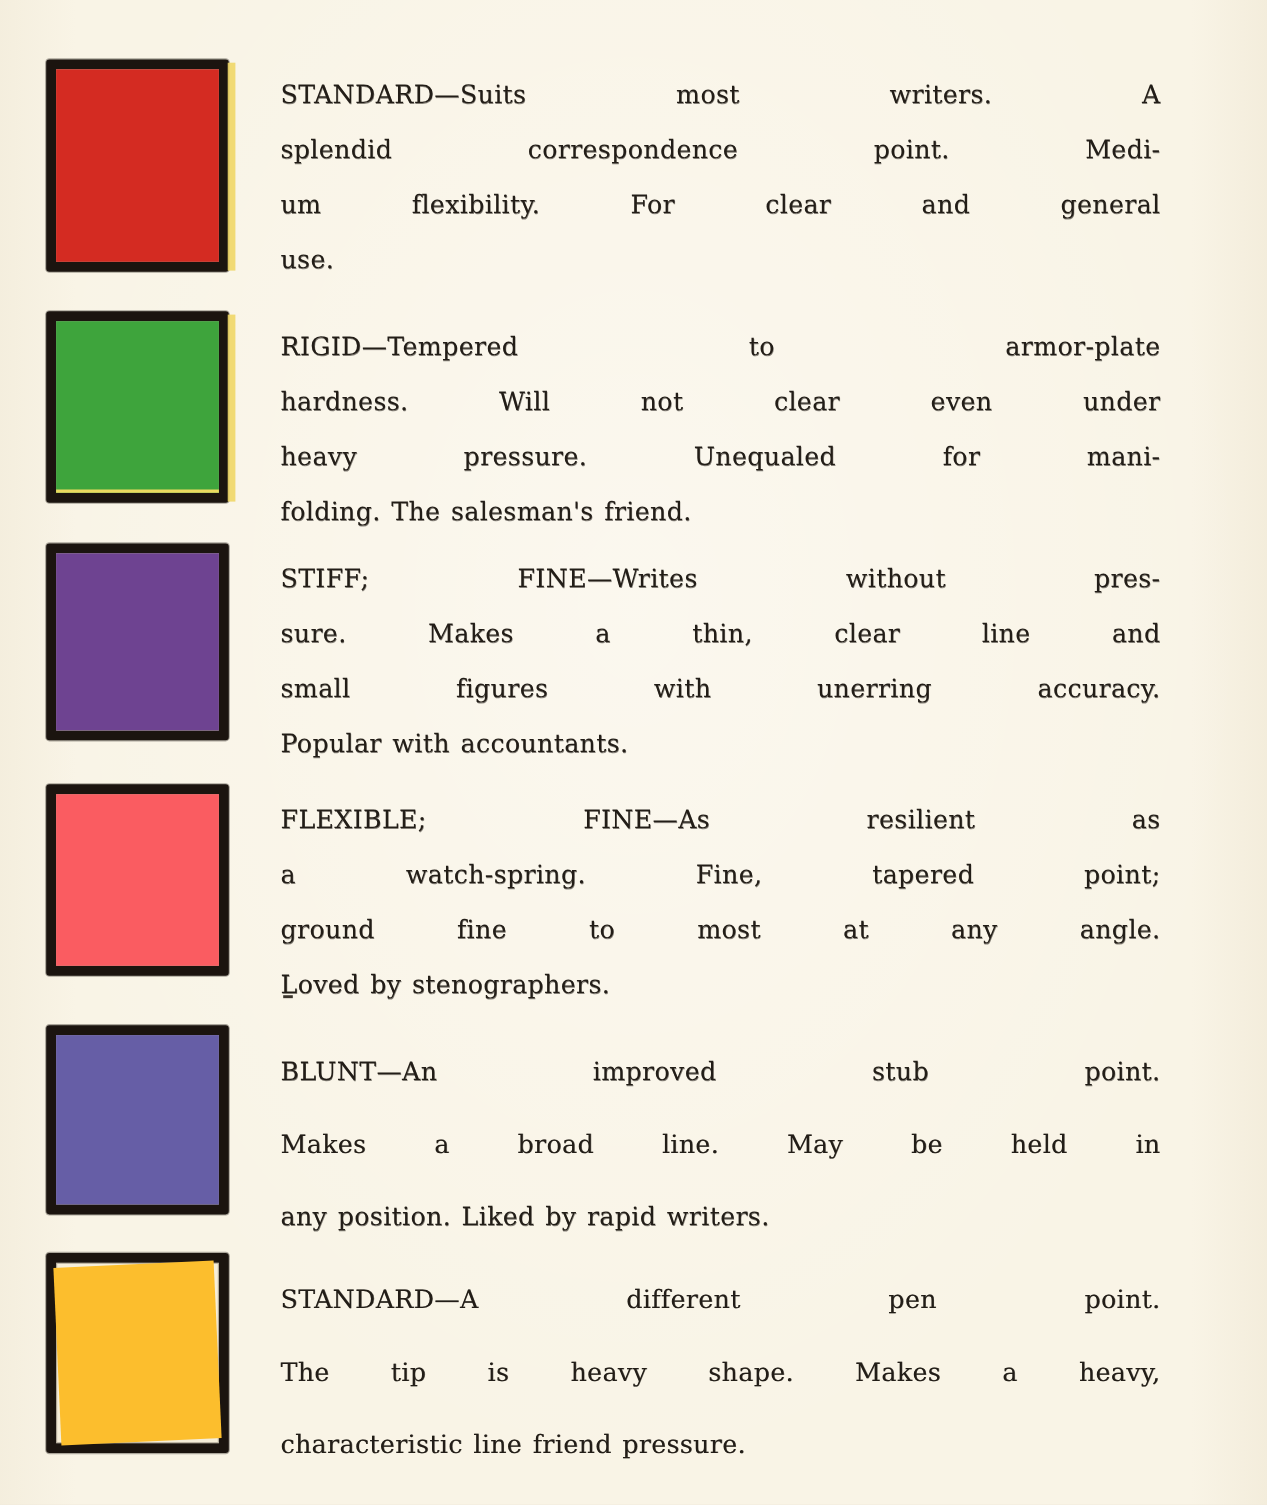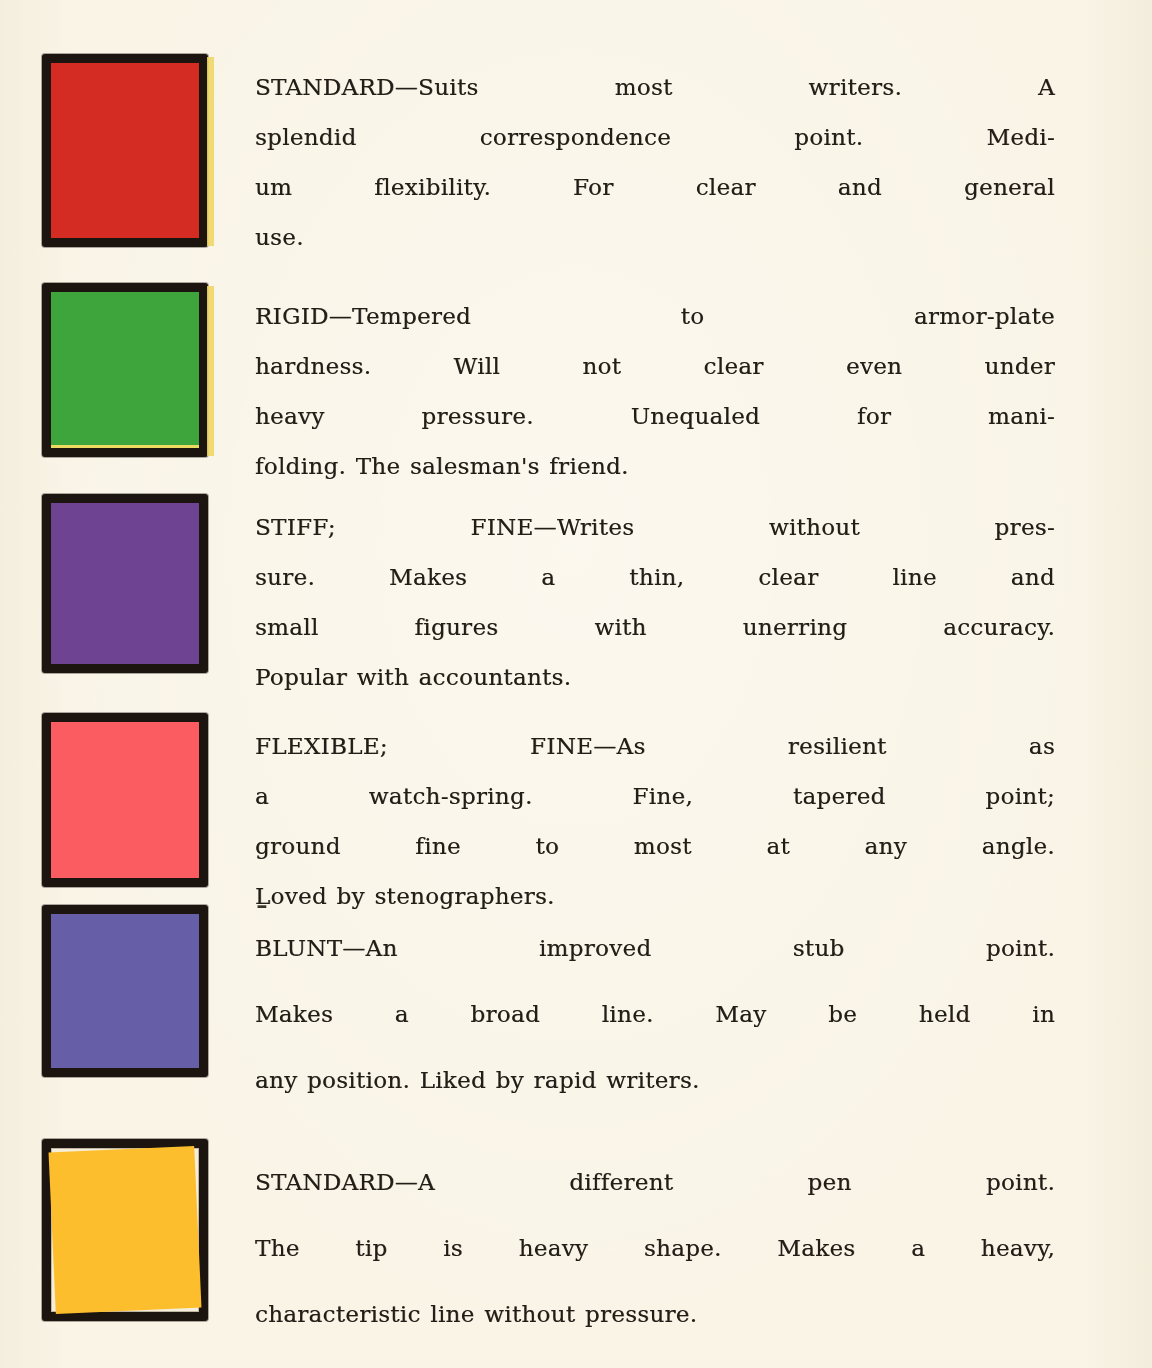--- a/index.html
+++ b/index.html
@@ -19,21 +19,21 @@
     font-family: "DejaVu Serif", "Liberation Serif", serif;
   }
   .rows { position: absolute; inset: 0; }
   .row { position: absolute; left: 0; width: 100%; }
 
   
   .row:nth-child(1) { top: 54px;   height: 193px; }
   .row:nth-child(2) { top: 283px;  height: 174px; }
   .row:nth-child(3) { top: 494px;  height: 179px; }
   .row:nth-child(4) { top: 713px;  height: 174px; }
-  .row:nth-child(5) { top: 905px;  height: 172px; text-decoration: underline; }
+  .row:nth-child(5) { top: 932px;  height: 172px; text-decoration: underline; }
   .row:nth-child(6) { top: 1139px; height: 182px; }
 
   .swatch {
     position: absolute;
     left: 42px;
     top: 0;
     width: 166px;
     height: 100%;
     box-sizing: border-box;
     border: 9px solid #1b140f;
@@ -170,18 +170,18 @@
         </div>
   </div>
 
   <div class="row">
     <div class="swatch">
       <div class="fill tex-halftone" style="background: rgb(252, 190, 45);"></div>
     </div>
     <div class="text">
           <div class="line">STANDARD—A different pen point.</div>
           <div class="line">The tip is heavy shape. Makes a heavy,</div>
-          <div class="line last">characteristic line without pressure.</div>
+          <div class="line last">characteristic line friend pressure.</div>
         </div>
   </div>
 </div>
   <div class="stray">-</div>
 </div>
 
 </body></html>

